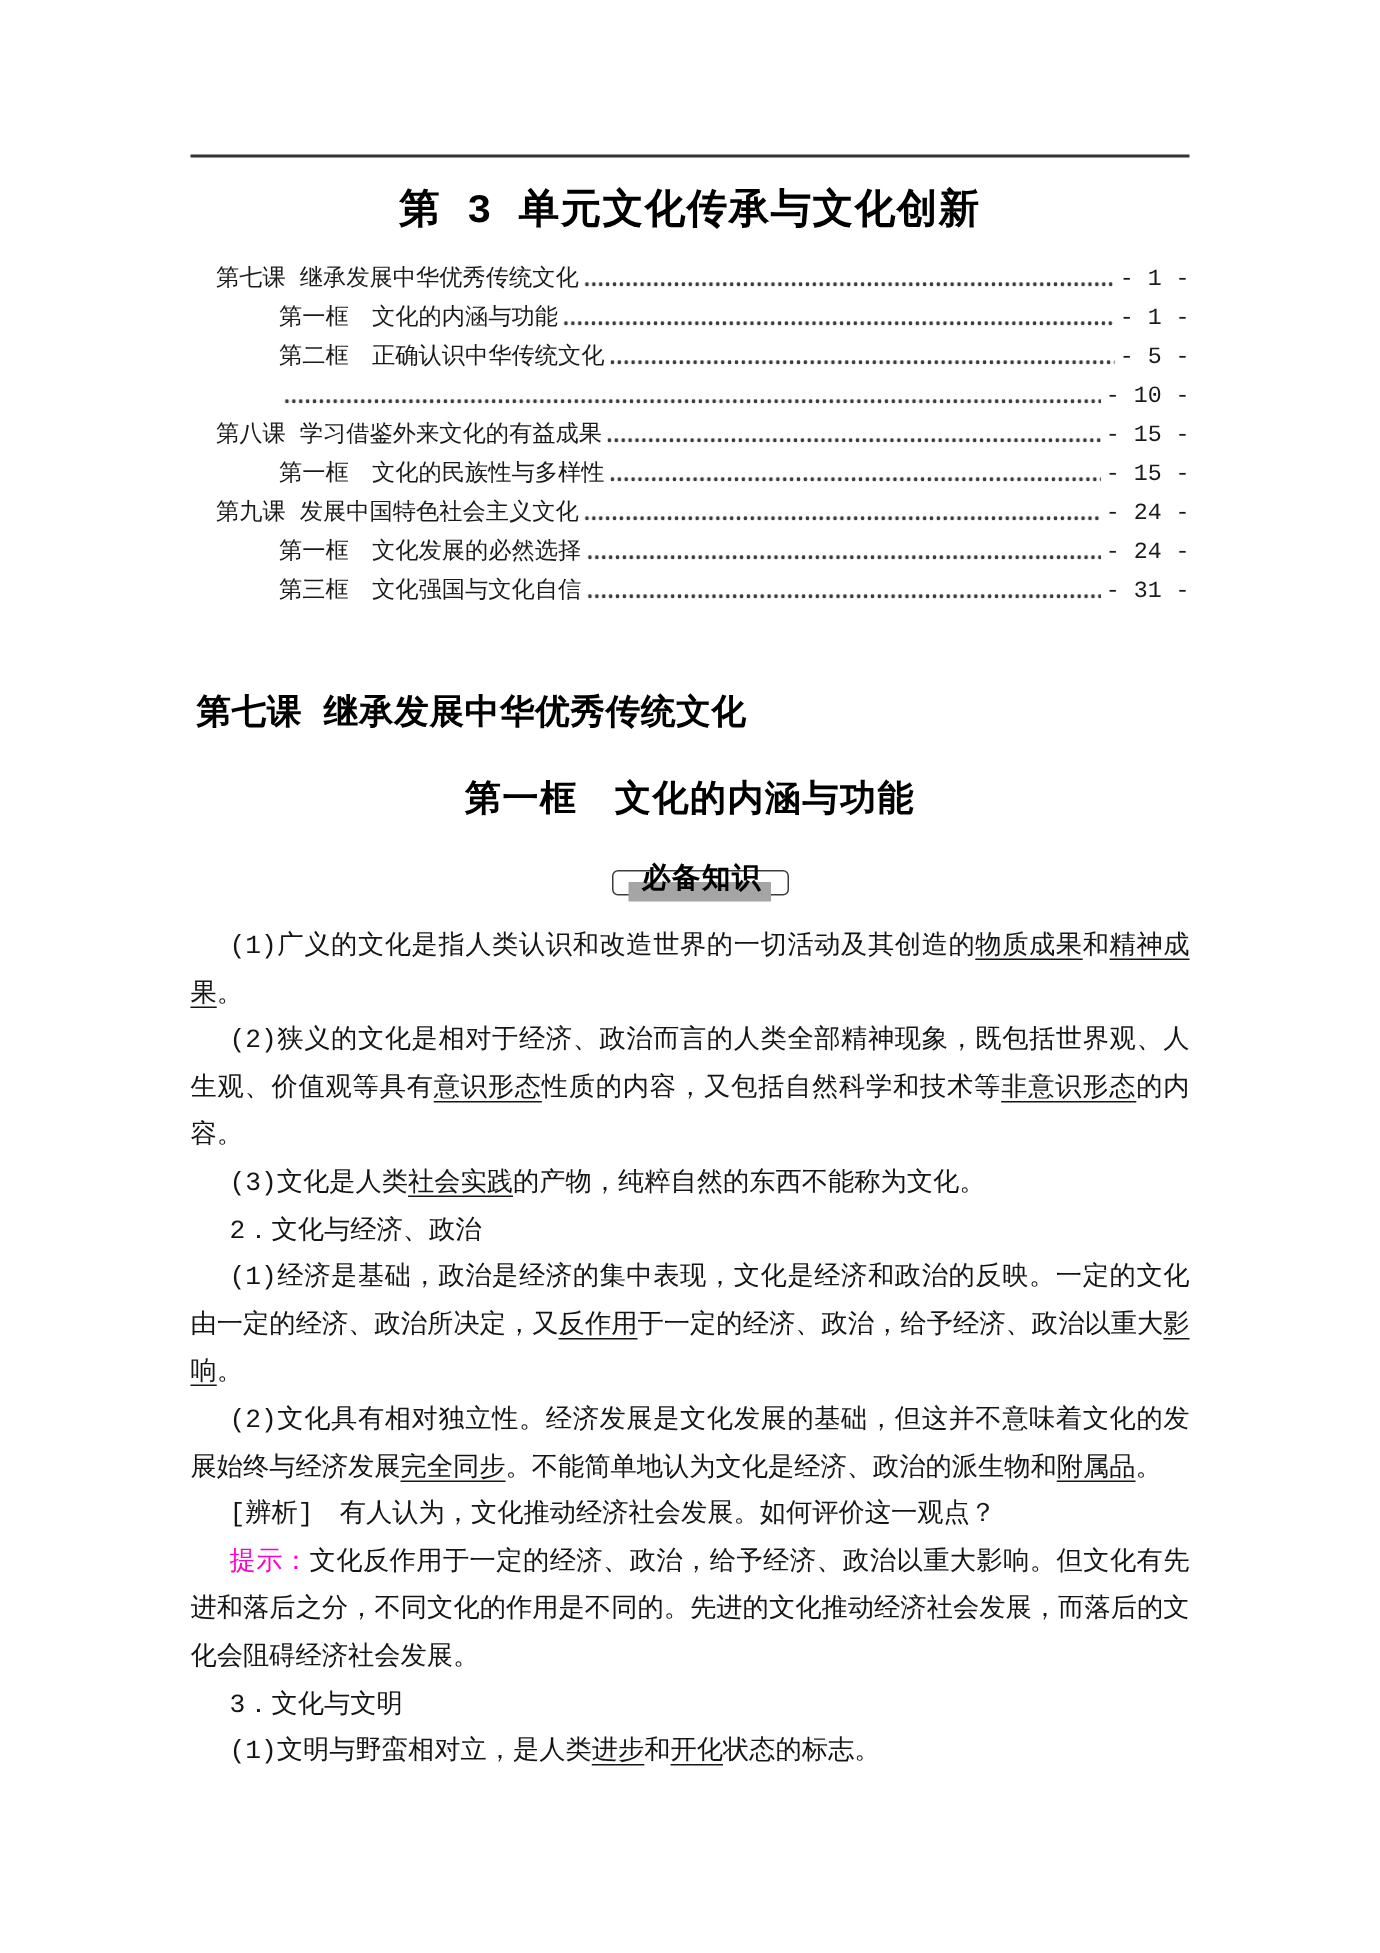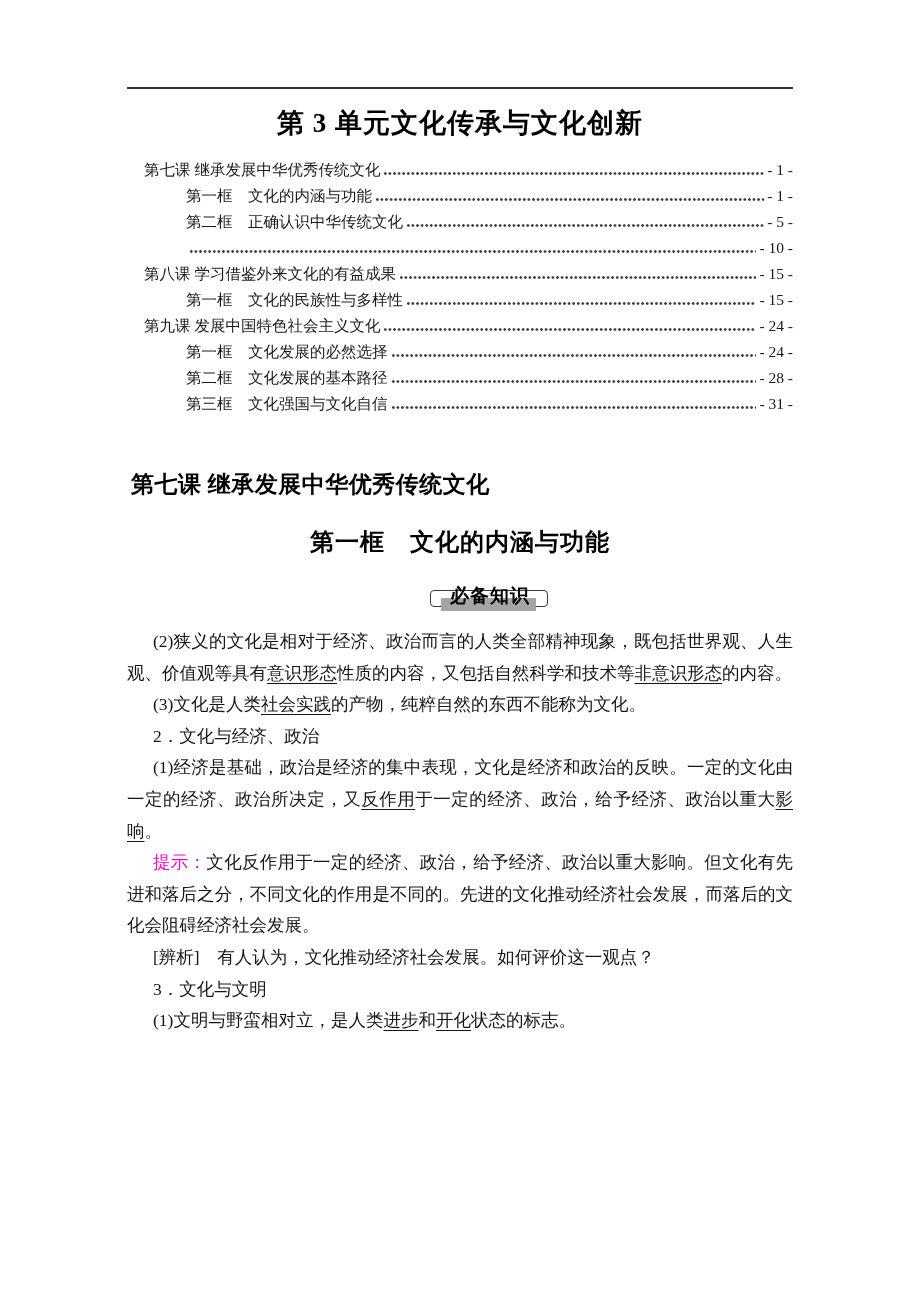--- a/index.html
+++ b/index.html
@@ -2,21 +2,21 @@
 <html lang="zh" style="--hint: #ff00cc; --badge-bar: #a5a5a5;"><head>
 <meta charset="utf-8">
 <style>
   html,body{margin:0;padding:0;}
   body{
     width:920px;height:1302px;background:#ffffff;
     font-family:"Liberation Serif","DejaVu Serif",serif;
     color:#141414;position:relative;overflow:hidden;
   }
   .page{width:920px;height:1302px;background:#fff;}
-  .content{padding:0 127px;}
+  .content{padding:16px 127px;font-family:Liberation Mono, monospace;}
   .header-rule{
     margin:87px 0 0 0;border:none;height:0;
     border-top:2px solid #333;
   }
   .unit-title{
     text-align:center;font-size:27px;font-weight:bold;color:#000;
     margin:16px 0 16px 0;letter-spacing:1px;
   }
   
   .toc{font-size:15.5px;color:#1a1a1a;}
@@ -34,21 +34,21 @@
   
   .lesson-heading{
     font-size:23px;font-weight:bold;color:#000;
     margin:52px 0 0 4px;letter-spacing:0.5px;
   }
   .frame-heading{
     font-size:24px;font-weight:bold;color:#000;text-align:center;
     margin:26px 0 0 0;letter-spacing:1px;
   }
   
-  .badge{position:relative;width:120px;height:29px;margin:26px auto 0;left:30px;}
+  .badge{position:relative;width:120px;height:29px;margin:26px auto 0;left:8px;}
   .badge-outline{
     position:absolute;left:0;top:6px;width:116px;height:15px;
     border:1.4px solid #3c3c3c;border-radius:4px;background:transparent;
   }
   .badge-bar{
     position:absolute;left:11px;top:14px;width:95px;height:13px;
     background:var(--badge-bar,#a5a5a5);
   }
   .badge-label{
     position:absolute;top:0;left:0;width:100%;text-align:center;
@@ -104,46 +104,43 @@
           <span class="toc-label">第九课 发展中国特色社会主义文化</span>
           <span class="toc-dots"></span>
           <span class="toc-page">- 24 -</span>
         </div>
         <div class="toc-row lvl2">
           <span class="toc-label">第一框　文化发展的必然选择</span>
           <span class="toc-dots"></span>
           <span class="toc-page">- 24 -</span>
         </div>
         <div class="toc-row lvl2">
-          <span class="toc-label">第二框　文化发展的基本路径</span>
-          <span class="toc-dots"></span>
-          <span class="toc-page">- 28 -</span>
-        </div>
-        <div class="toc-row lvl2">
           <span class="toc-label">第三框　文化强国与文化自信</span>
           <span class="toc-dots"></span>
           <span class="toc-page">- 31 -</span>
         </div>
       </nav>
 
     <h2 class="lesson-heading">第七课 继承发展中华优秀传统文化</h2>
 
     <h3 class="frame-heading">第一框　文化的内涵与功能</h3>
 
     <div class="badge">
       <span class="badge-outline"></span>
       <span class="badge-bar"></span>
       <span class="badge-label">必备知识</span>
     </div>
 
     <section class="bodytext">
+        <p><span>(1)广义的文化是指人类认识和改造世界的一切活动及其创造的</span><span class="u">物质成果</span><span>和</span><span class="u">精神成果</span><span>。</span></p>
         <p><span>(2)狭义的文化是相对于经济、政治而言的人类全部精神现象，既包括世界观、人生观、价值观等具有</span><span class="u">意识形态</span><span>性质的内容，又包括自然科学和技术等</span><span class="u">非意识形态</span><span>的内容。</span></p>
         <p><span>(3)文化是人类</span><span class="u">社会实践</span><span>的产物，纯粹自然的东西不能称为文化。</span></p>
         <p><span>2．文化与经济、政治</span></p>
         <p><span>(1)经济是基础，政治是经济的集中表现，文化是经济和政治的反映。一定的文化由一定的经济、政治所决定，又</span><span class="u">反作用</span><span>于一定的经济、政治，给予经济、政治以重大</span><span class="u">影响</span><span>。</span></p>
+        <p><span>(2)文化具有相对独立性。经济发展是文化发展的基础，但这并不意味着文化的发展始终与经济发展</span><span class="u">完全同步</span><span>。不能简单地认为文化是经济、政治的派生物和</span><span class="u">附属品</span><span>。</span></p>
+        <p><span>[辨析]　有人认为，文化推动经济社会发展。如何评价这一观点？</span></p>
         <p><span class="hint">提示：</span><span>文化反作用于一定的经济、政治，给予经济、政治以重大影响。但文化有先进和落后之分，不同文化的作用是不同的。先进的文化推动经济社会发展，而落后的文化会阻碍经济社会发展。</span></p>
-        <p><span>[辨析]　有人认为，文化推动经济社会发展。如何评价这一观点？</span></p>
         <p><span>3．文化与文明</span></p>
         <p><span>(1)文明与野蛮相对立，是人类</span><span class="u">进步</span><span>和</span><span class="u">开化</span><span>状态的标志。</span></p>
       </section>
 
   </div>
 </div>
 
 </body></html>

